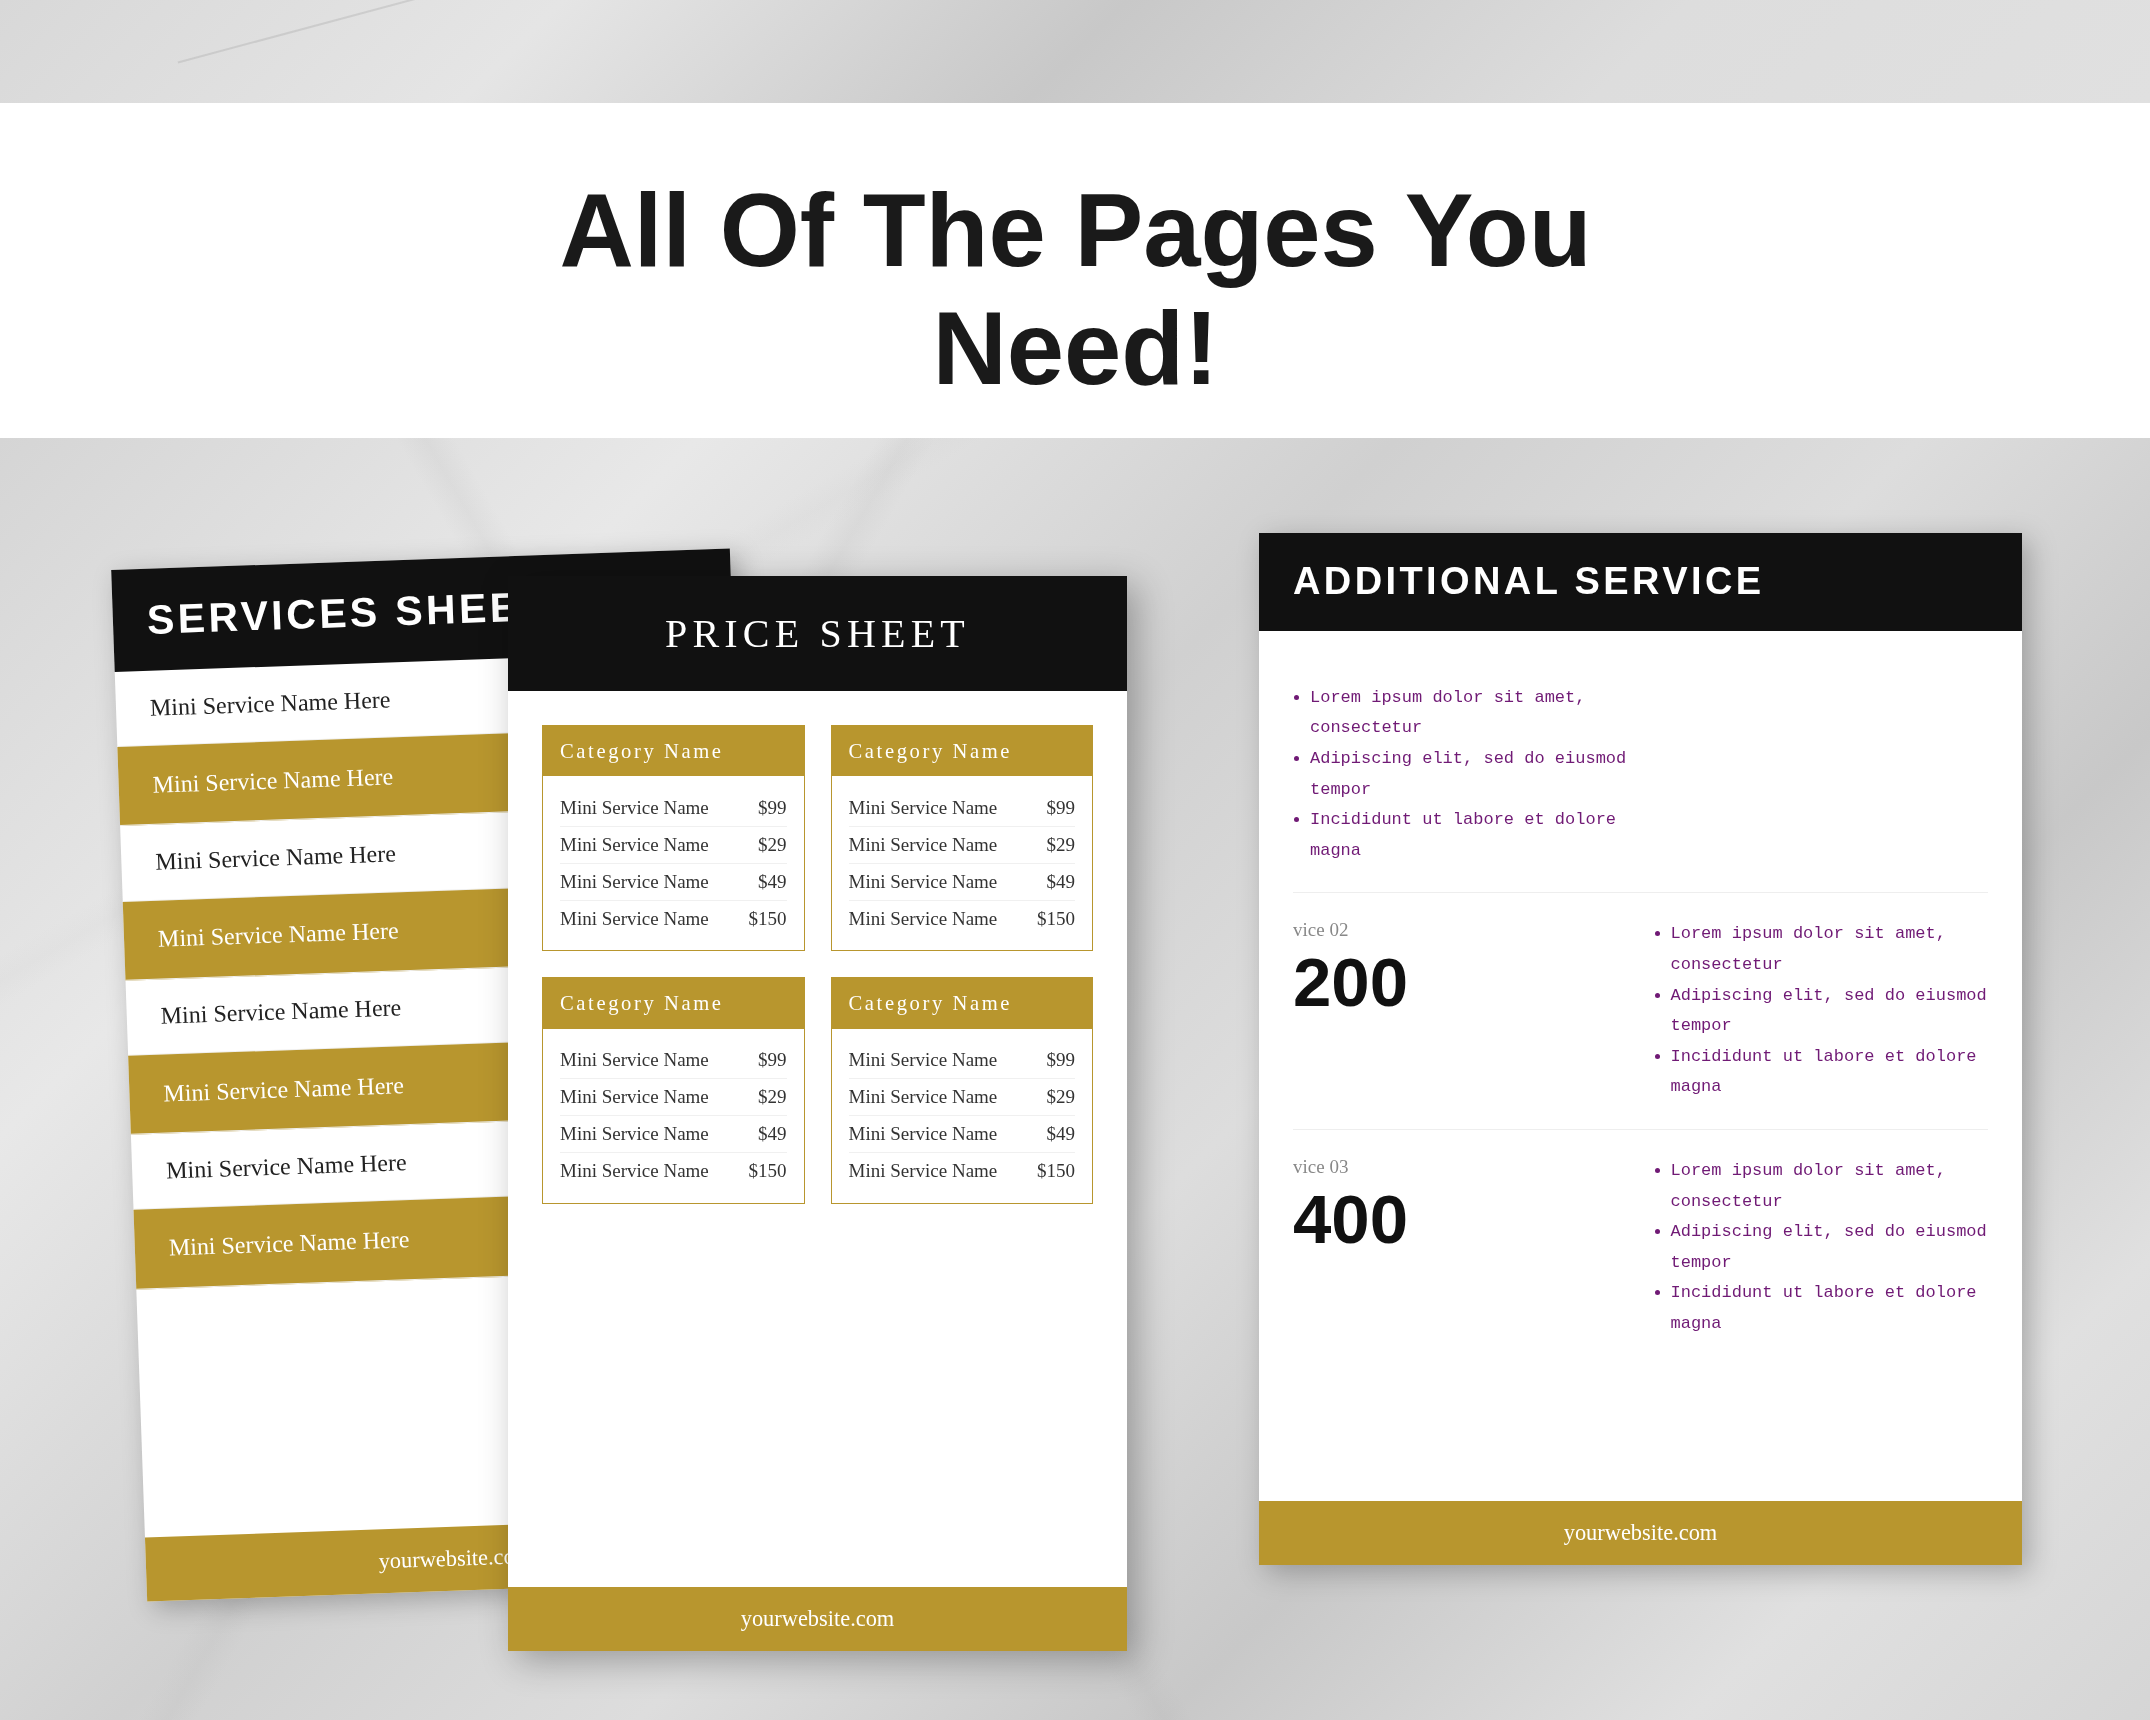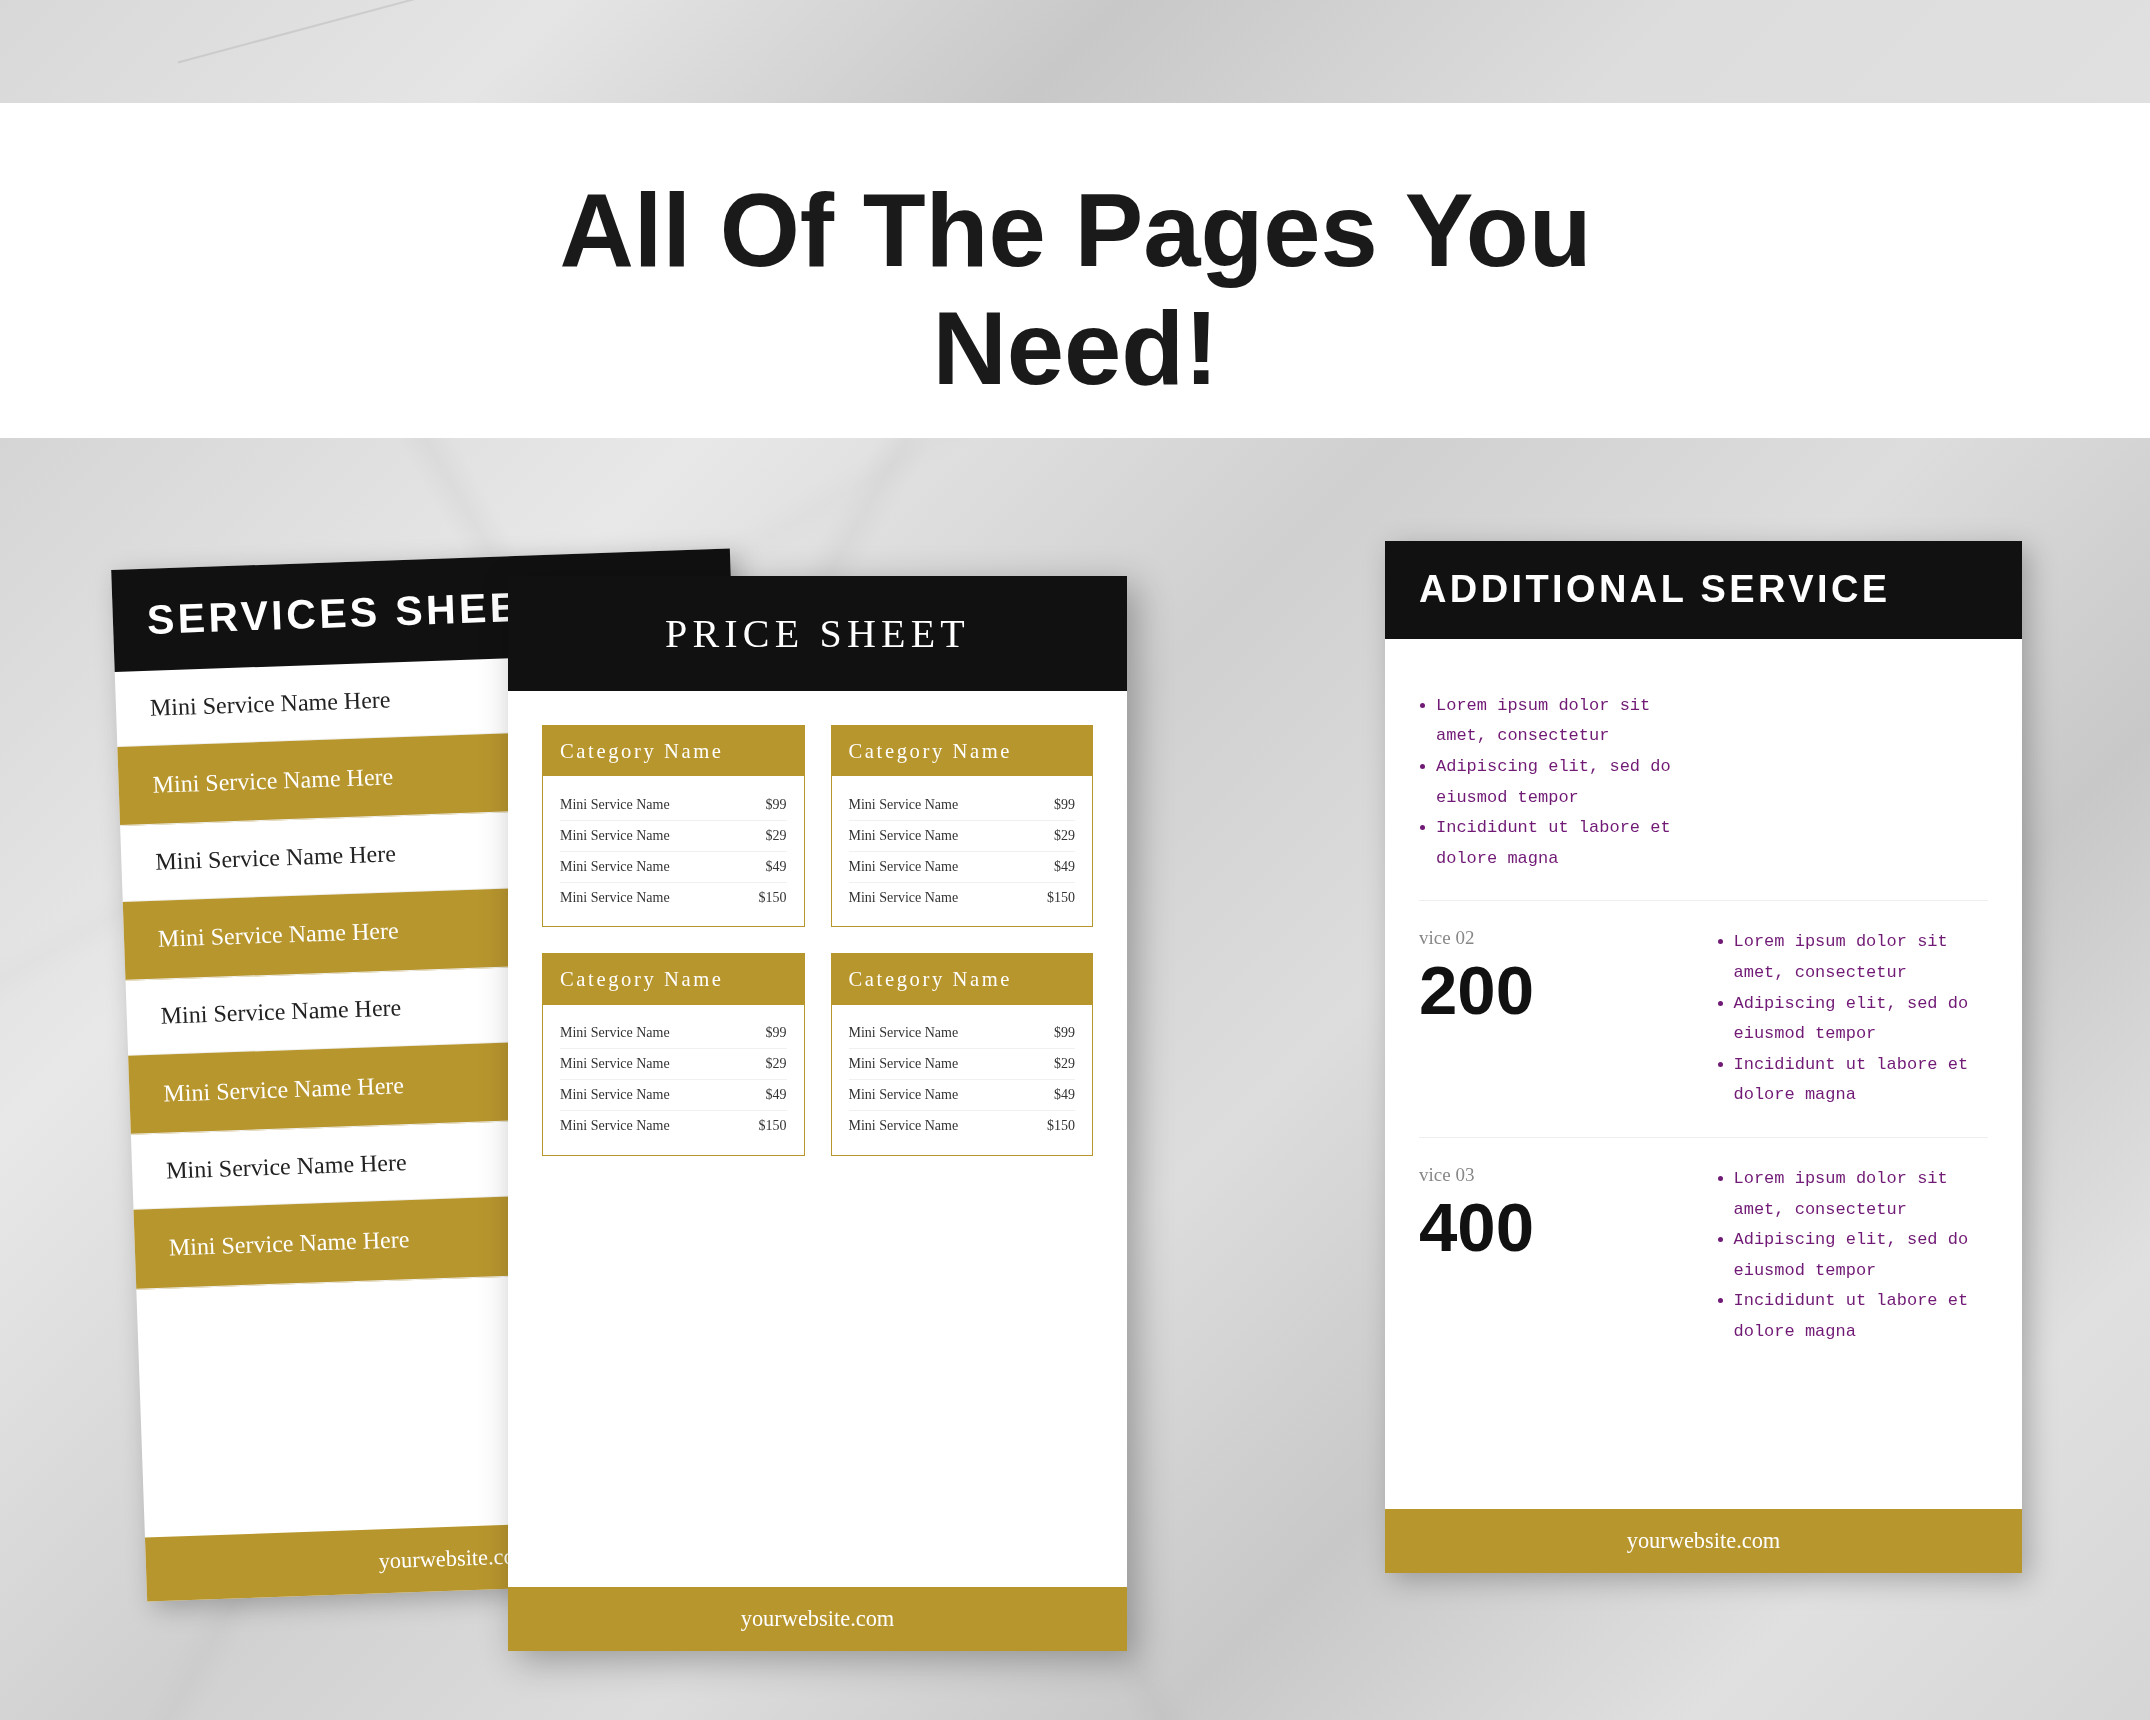--- a/index.html
+++ b/index.html
@@ -200,21 +200,21 @@
     }
 
     .category-items {
       padding: 13.8px 17px;
     }
 
     .cat-item {
       display: flex;
       justify-content: space-between;
       padding: 6.9px 0;
-      font-size: 14px;
+      font-size: 19px;
       font-family: Georgia, serif;
       color: #333;
       border-bottom: 0.9px solid #f0f0f0;
     }
 
     .cat-item:last-child { border-bottom: none; }
 
     .price-footer {
       background: #b8962e;
       padding: 19px;
@@ -227,22 +227,22 @@
     .price-footer span {
       color: white;
       font-size: 22.4px;
       font-family: Georgia, serif;
     }
 
     
     .additional-sheet {
       position: absolute;
       right: 0;
-      top: 34px;
-      width: 637px;
+      top: 26px;
+      width: 763px;
       height: 1032px;
       background: white;
       box-shadow: 6.9px 6.9px 26px rgba(0,0,0,0.25);
       z-index: 2;
     }
 
     .add-header-black {
       background: #111111;
       padding: 27.5px 34px;
     }

